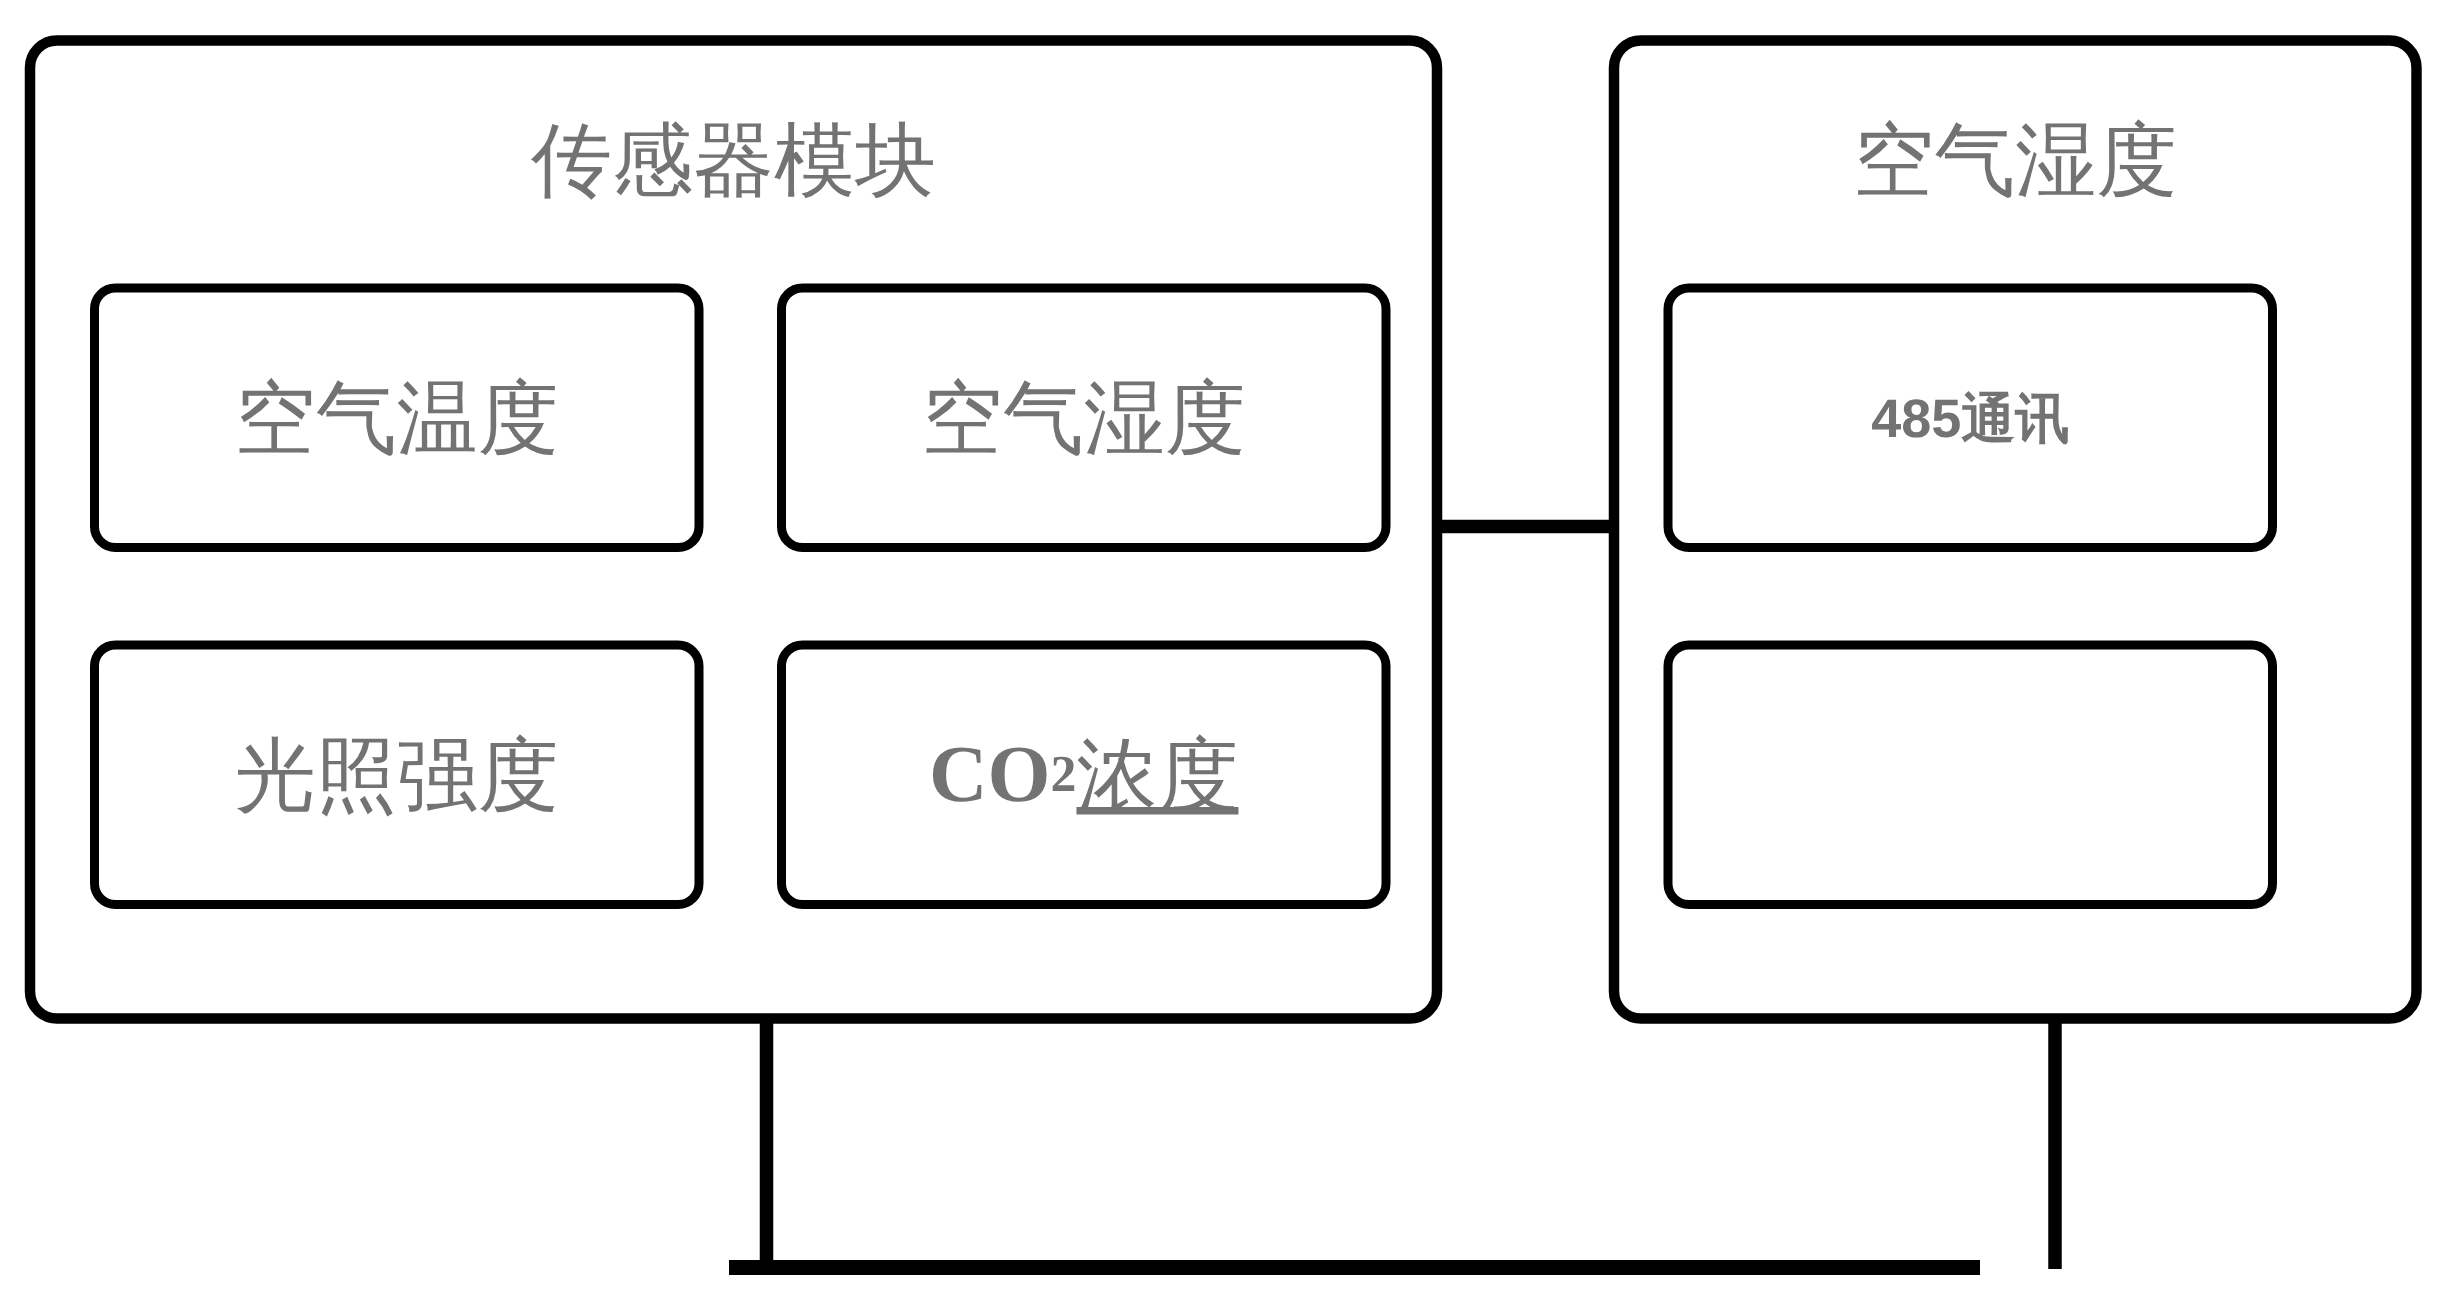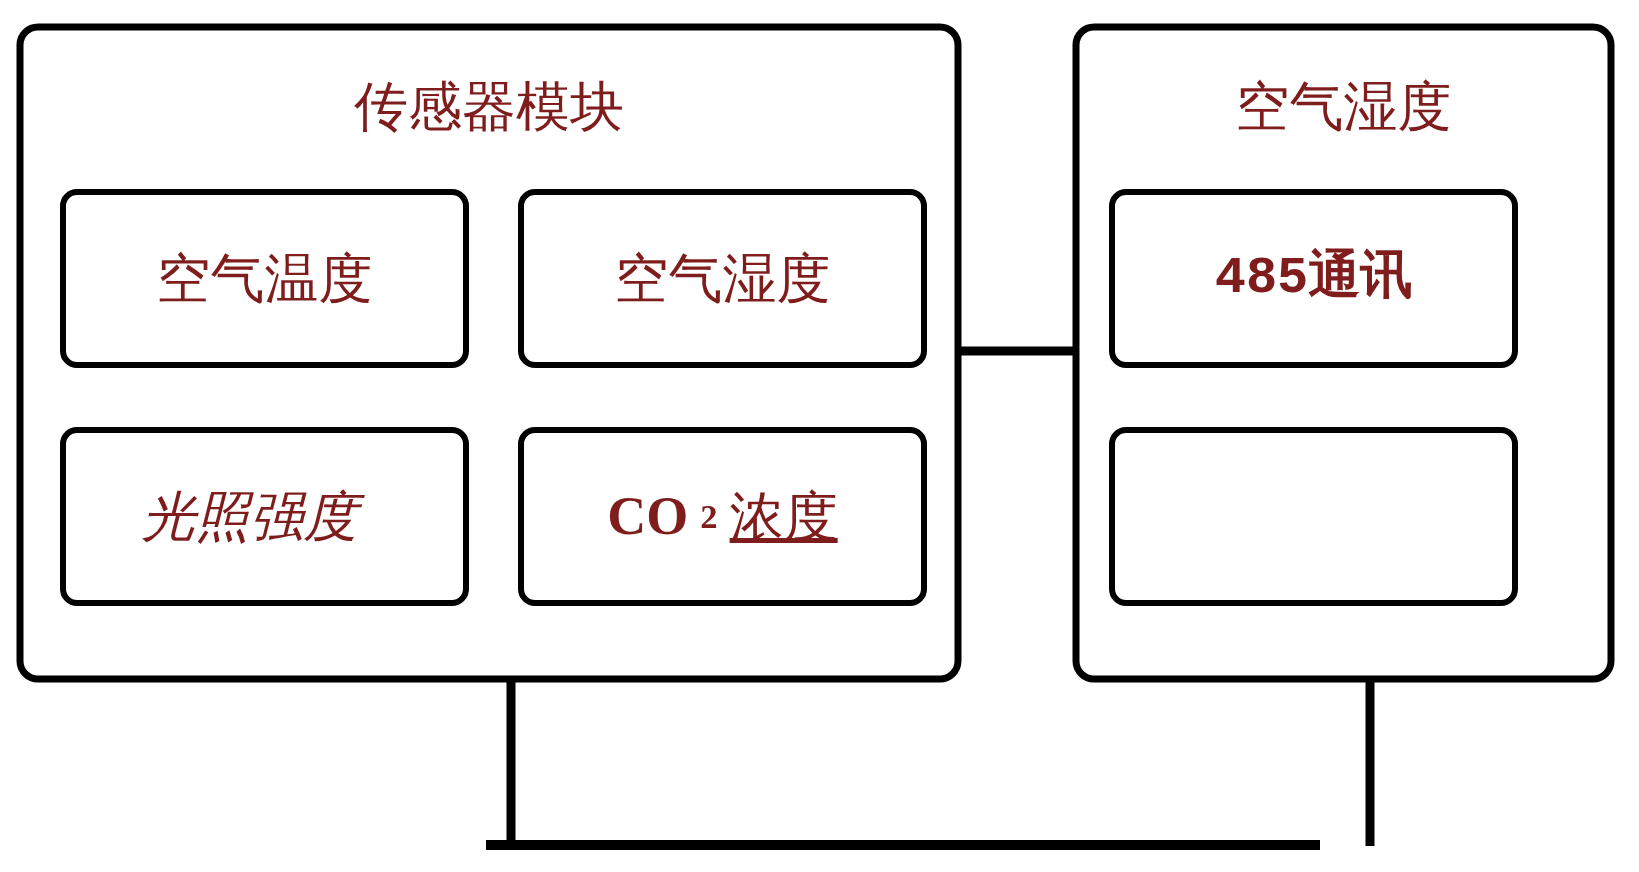--- a/index.html
+++ b/index.html
@@ -23,45 +23,44 @@
     top: 0;
     width: 1639px;
     height: 872px;
   }
   .label {
     position: absolute;
     display: flex;
     align-items: center;
     justify-content: center;
     text-align: left;
-    color: #7f1d1d;
+    color: #737373;
     white-space: nowrap;
     line-height: 1.1;
     user-select: none;
   }
   .module-title {
     font-family: "DejaVu Serif", "Liberation Serif", serif;
     font-size: 54px;
     font-weight: 400;
   }
   .cn-box-label {
     font-family: "DejaVu Serif", "Liberation Serif", serif;
     font-size: 54px;
     font-weight: 400;
   }
   .bold-box-label {
-    font-family: Liberation Mono, monospace;
-    font-size: 52px;
+    font-family: Liberation Sans, sans-serif;
+    font-size: 36px;
     font-weight: 700;
   }
   .co2-label {
     font-family: "Liberation Serif", "DejaVu Serif", serif;
     font-size: 54px;
     font-weight: 700;
-    gap: 12px;
   }
   .co2-label .cjk {
     font-family: "DejaVu Serif", "Liberation Serif", serif;
     font-weight: 400;
     text-decoration: underline;
   }
   .co2-label sub {
     font-size: 0.64em;
     vertical-align: -0.28em;
     font-weight: 700;
@@ -101,21 +100,21 @@
   </svg>
 
   <div class="label module-title" style="left:20px; top:62px; width:938px; height:90px;">传感器模块</div>
 
   <div class="label module-title" style="left:1076px; top:62px; width:535px; height:90px;">空气湿度</div>
 
   <div class="label cn-box-label" style="left:521px; top:192px; width:403px; height:173px;">空气湿度</div>
 
   <div class="label cn-box-label" style="left:63px; top:192px; width:403px; height:173px;">空气温度</div>
 
-  <div class="label cn-box-label" style="left:48px; top:430px; width:403px; height:173px;font-style:italic;">光照强度</div>
+  <div class="label cn-box-label" style="left:63px; top:430px; width:403px; height:173px;">光照强度</div>
 
   <div class="label co2-label" style="left:521px; top:430px; width:403px; height:173px;">
       <span>CO</span>
       <sub>2</sub>
       <span class="cjk">浓度</span>
     </div>
 
   <div class="label bold-box-label" style="left:1112px; top:192px; width:403px; height:173px;">485通讯</div>
 
 

